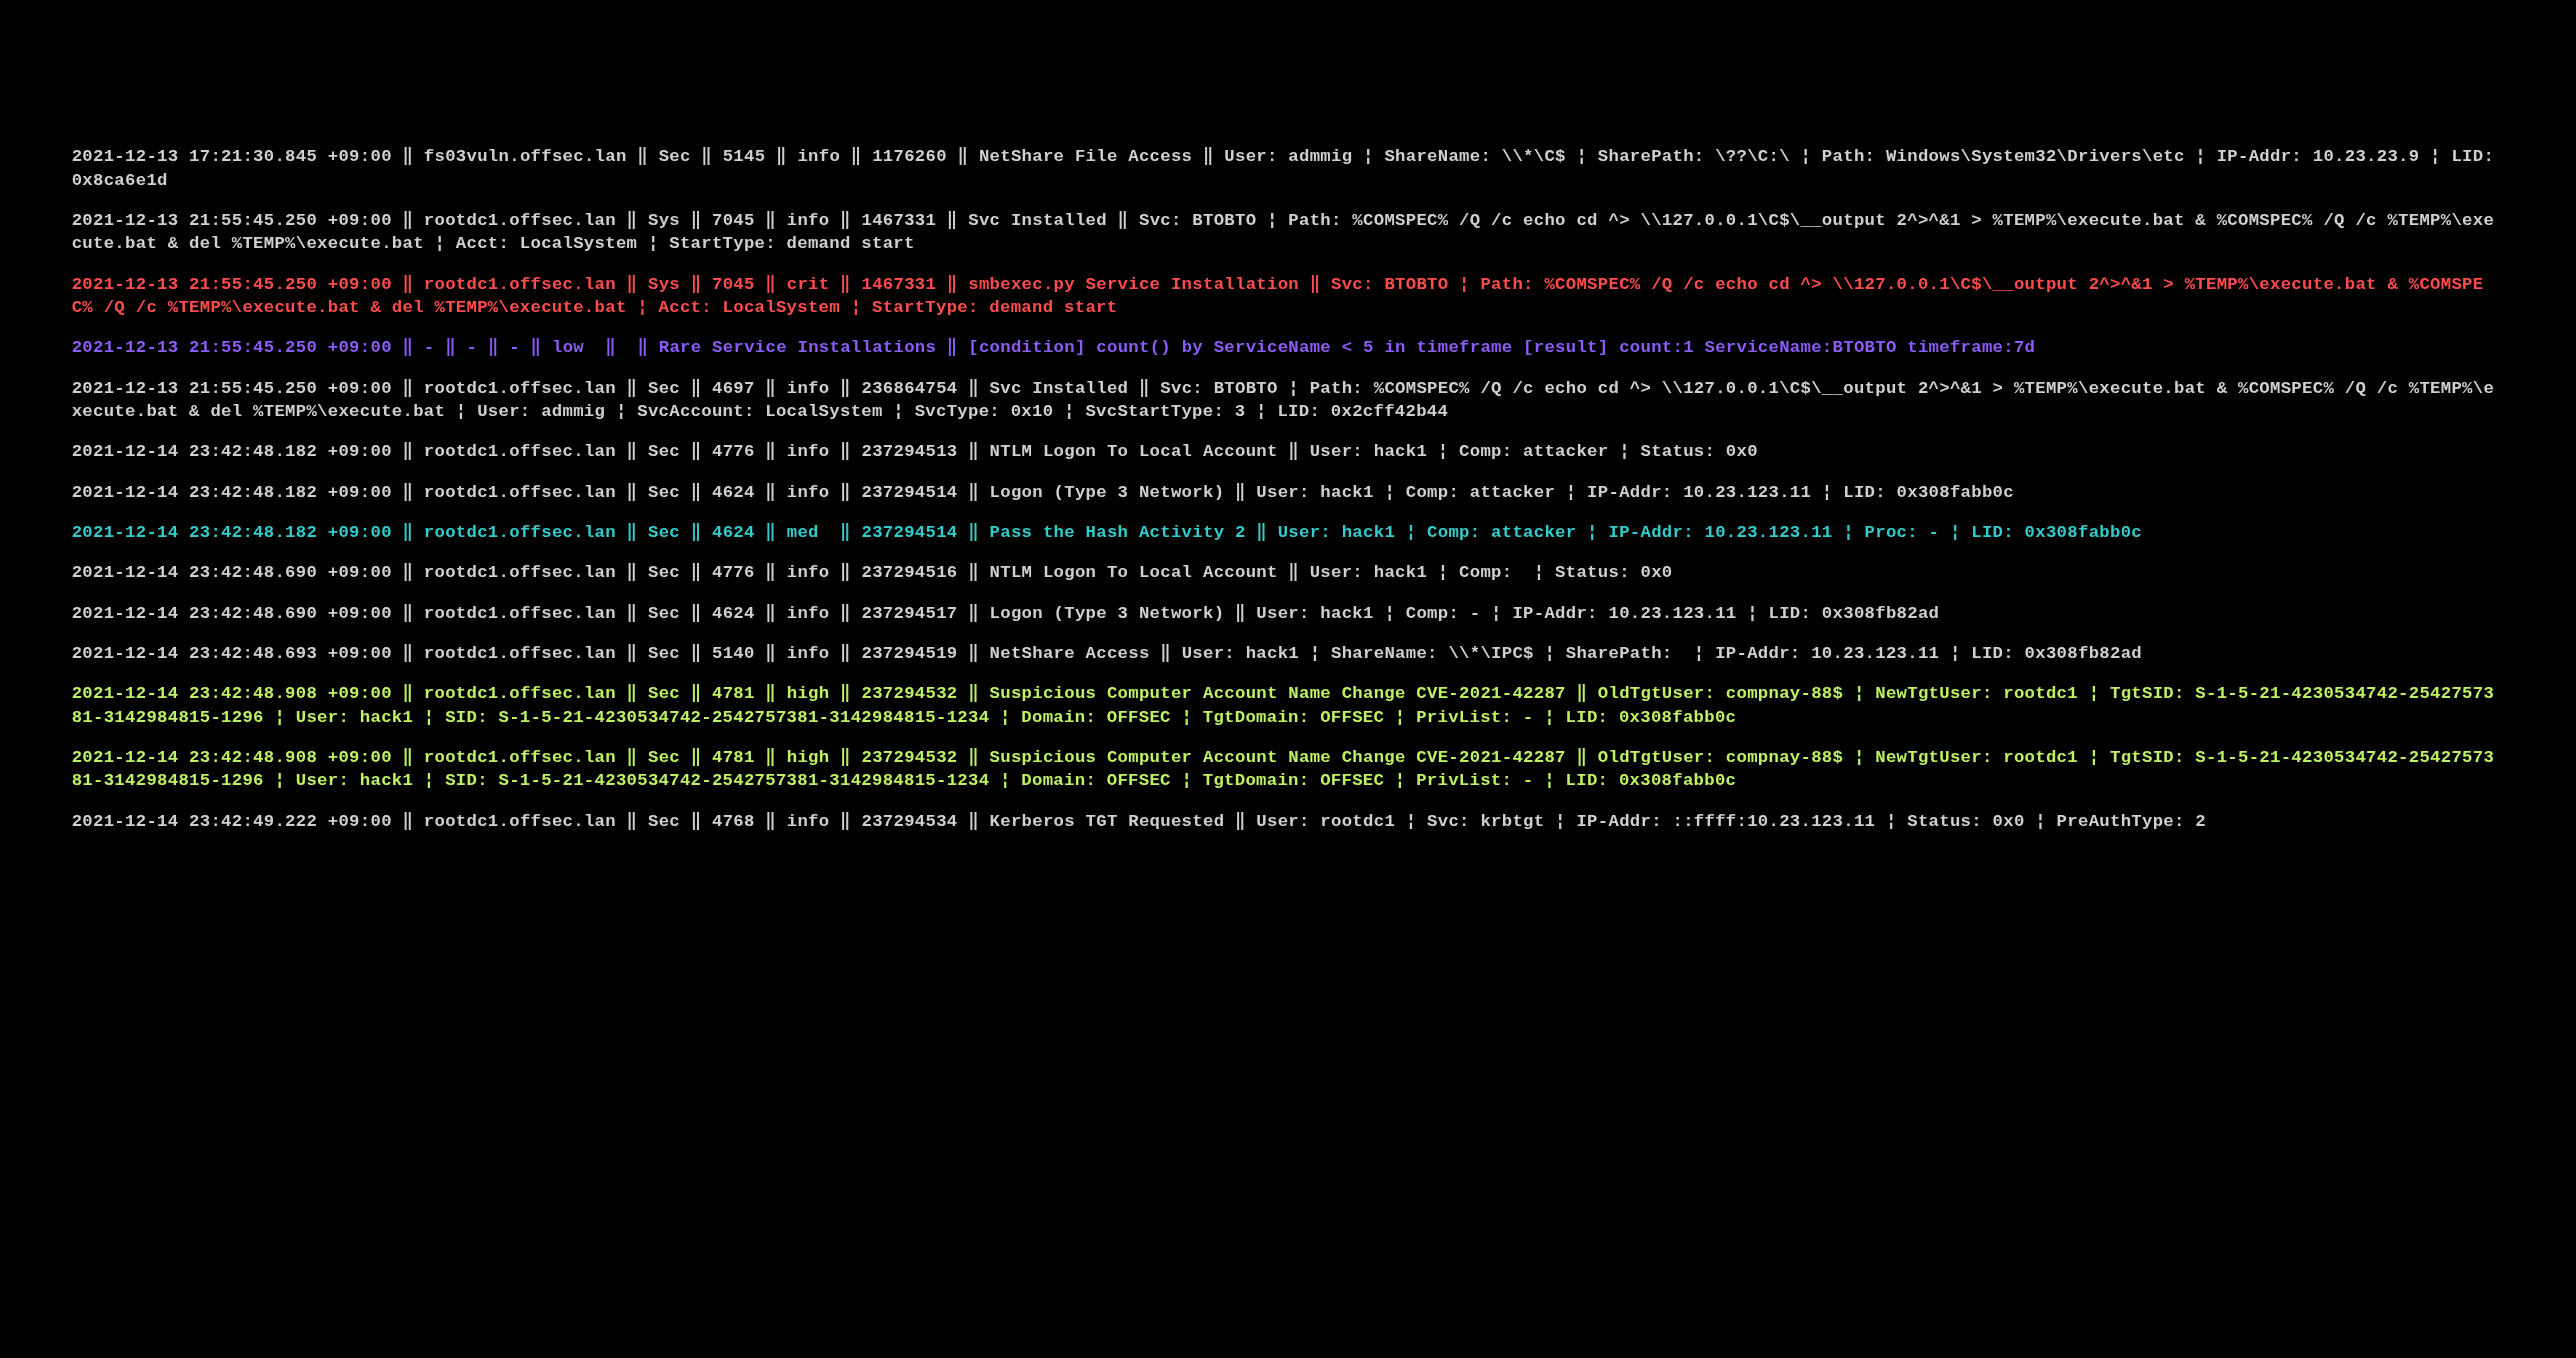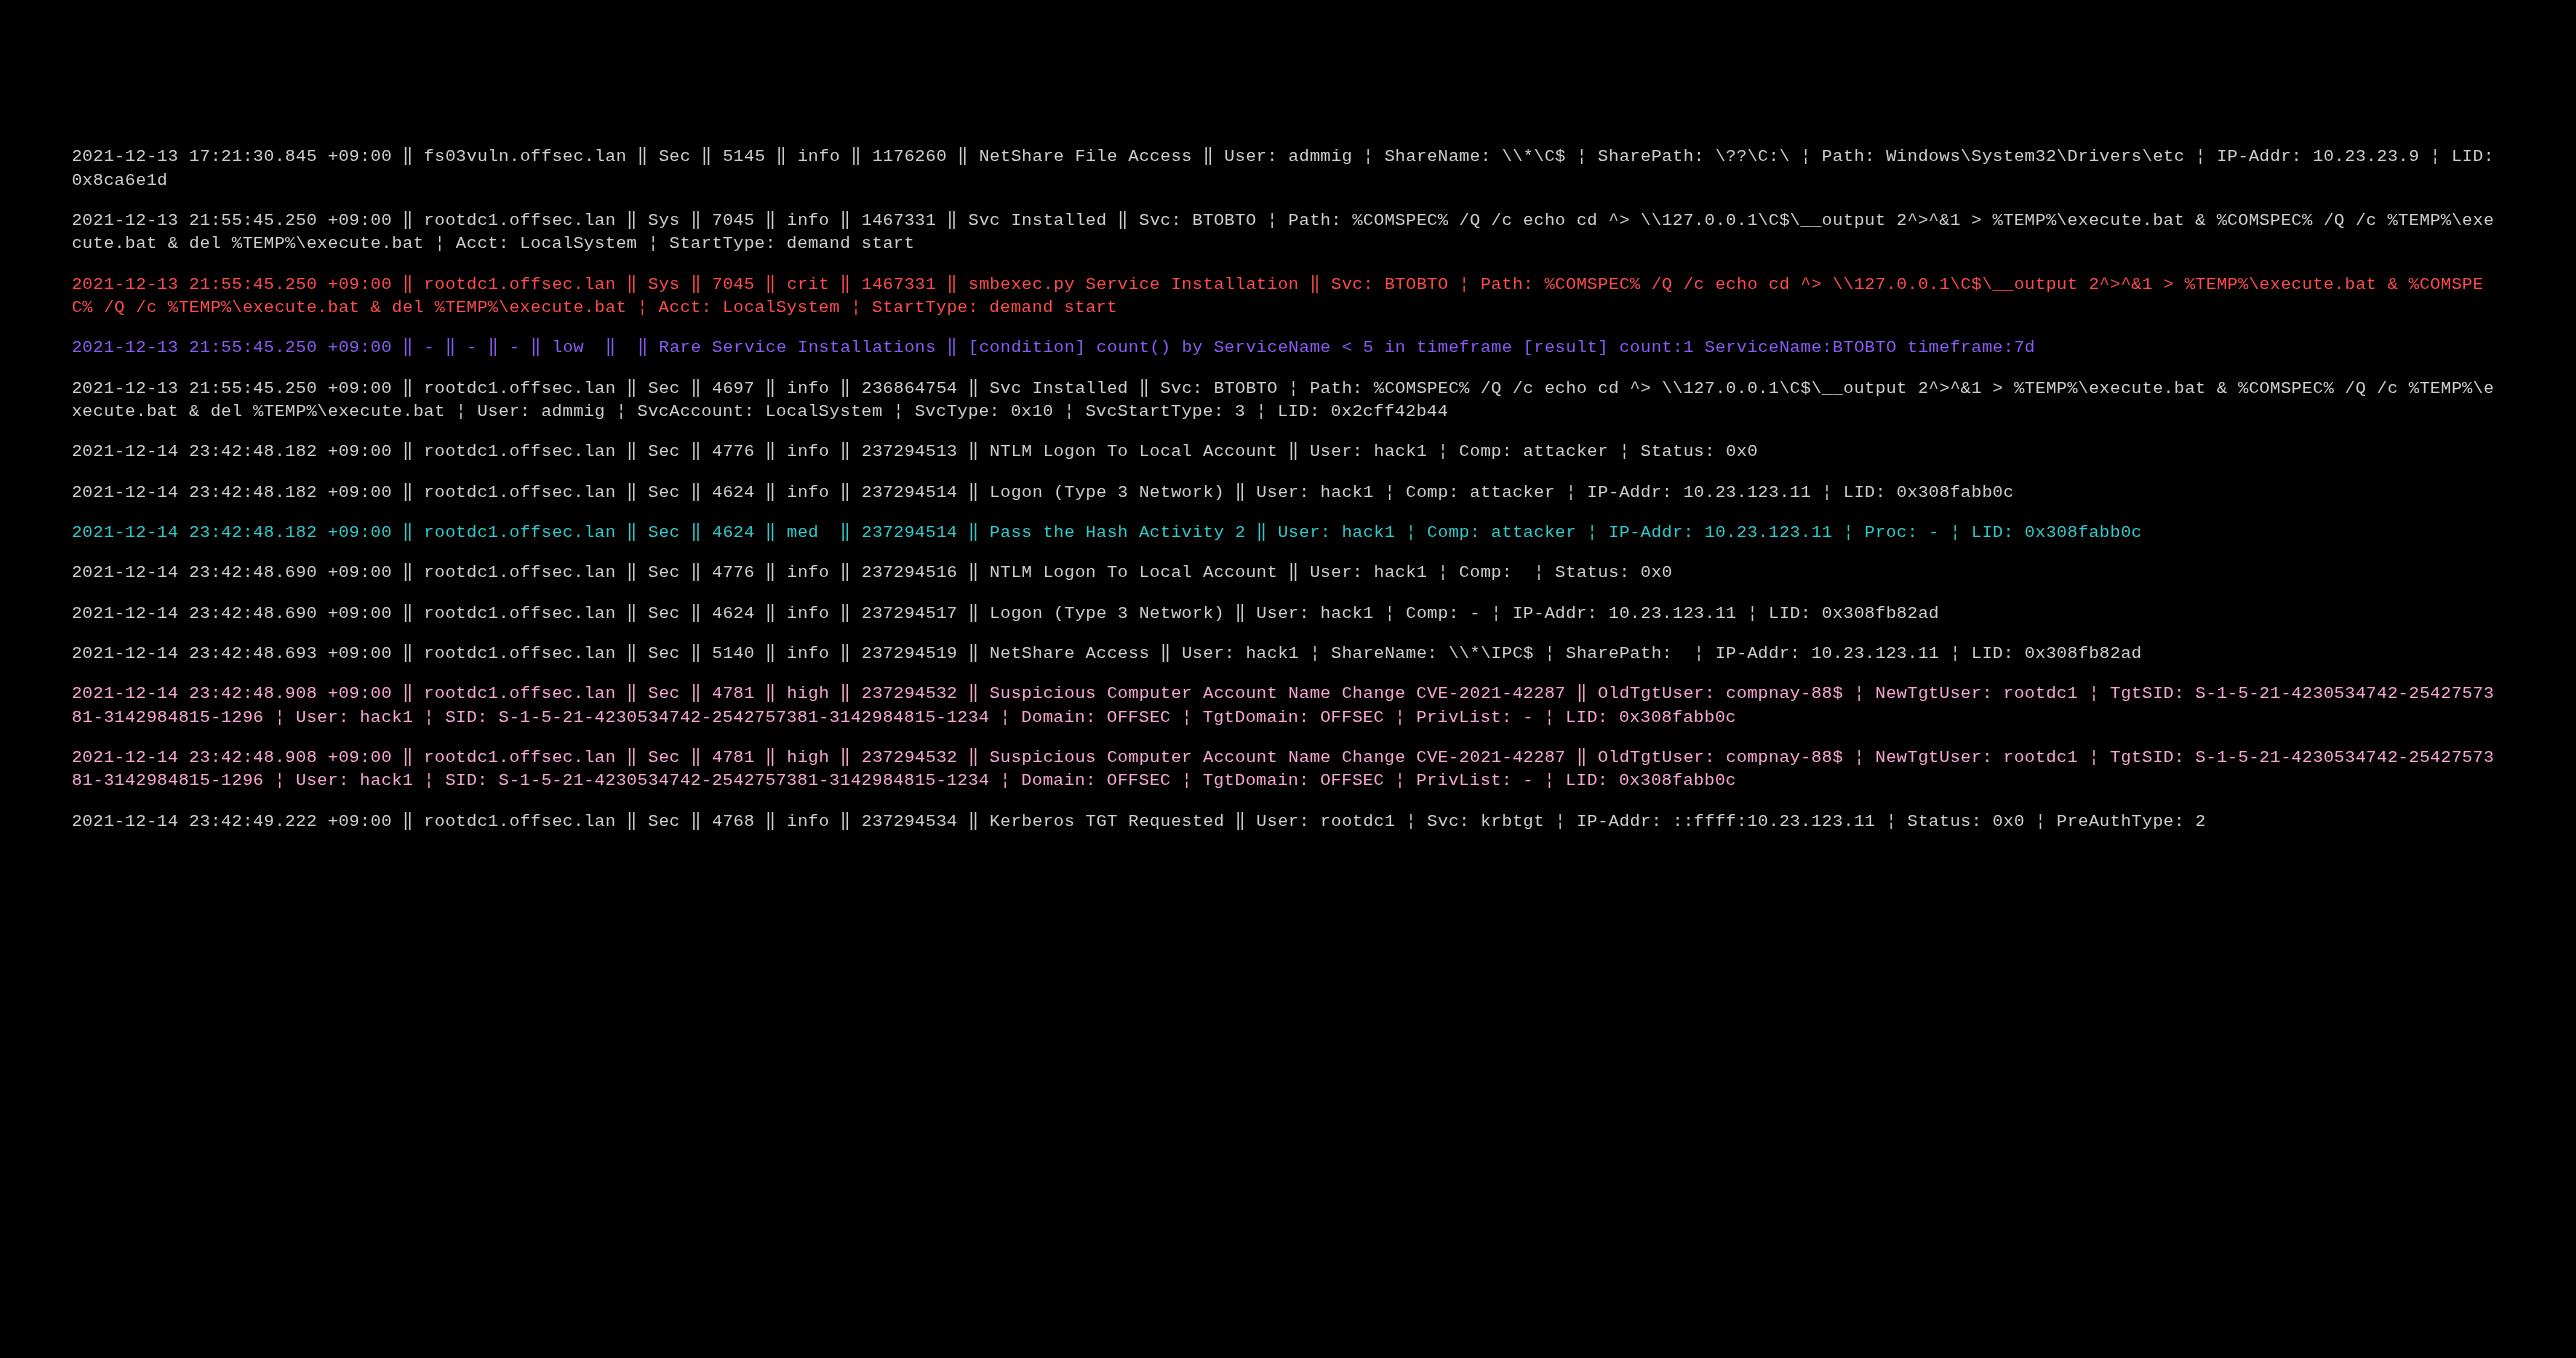--- a/index.html
+++ b/index.html
@@ -1,32 +1,32 @@
 <!DOCTYPE html>
 <html style="font-size:15px"><head>
 <meta charset="utf-8">
 <style>
-  * { margin: 17px; padding: 0; box-sizing: border-box; }
+  * { margin: 17px; padding: 0; box-sizing: border-box; font-weight: bold; }
   body {
     background: #000000;
     font-family: "Consolas", "Menlo", "Courier New", monospace;
     font-size: 17.3px;
     line-height: 1.35;
     color: #d0d0d0;
     padding: 0.9px 3.7px;
     white-space: pre-wrap;
     word-break: break-all;
     letter-spacing: 0.3px;
   }
   .line { display: block; }
   .c-white  { color: #d0d0d0; }
   .c-red    { color: #ff4d4d; }
   .c-green  { color: #8b5cf6; }
   .c-cyan   { color: #33cccc; }
-  .c-yellow { color: #f9a8d4; }
+  .c-yellow { color: #bef264; }
 </style>
 </head>
 <body>
 
 
 
 <div id="log-output"><span class="line c-white">2021-12-13 17:21:30.845 +09:00 ‖ fs03vuln.offsec.lan ‖ Sec ‖ 5145 ‖ info ‖ 1176260 ‖ NetShare File Access ‖ User: admmig ¦ ShareName: \\*\C$ ¦ SharePath: \??\C:\ ¦ Path: Windows\System32\Drivers\etc ¦ IP-Addr: 10.23.23.9 ¦ LID: 0x8ca6e1d</span><span class="line c-white">2021-12-13 21:55:45.250 +09:00 ‖ rootdc1.offsec.lan ‖ Sys ‖ 7045 ‖ info ‖ 1467331 ‖ Svc Installed ‖ Svc: BTOBTO ¦ Path: %COMSPEC% /Q /c echo cd ^&gt; \\127.0.0.1\C$\__output 2^&gt;^&amp;1 &gt; %TEMP%\execute.bat &amp; %COMSPEC% /Q /c %TEMP%\execute.bat &amp; del %TEMP%\execute.bat ¦ Acct: LocalSystem ¦ StartType: demand start</span><span class="line c-red">2021-12-13 21:55:45.250 +09:00 ‖ rootdc1.offsec.lan ‖ Sys ‖ 7045 ‖ crit ‖ 1467331 ‖ smbexec.py Service Installation ‖ Svc: BTOBTO ¦ Path: %COMSPEC% /Q /c echo cd ^&gt; \\127.0.0.1\C$\__output 2^&gt;^&amp;1 &gt; %TEMP%\execute.bat &amp; %COMSPEC% /Q /c %TEMP%\execute.bat &amp; del %TEMP%\execute.bat ¦ Acct: LocalSystem ¦ StartType: demand start</span><span class="line c-green">2021-12-13 21:55:45.250 +09:00 ‖ - ‖ - ‖ - ‖ low  ‖  ‖ Rare Service Installations ‖ [condition] count() by ServiceName &lt; 5 in timeframe [result] count:1 ServiceName:BTOBTO timeframe:7d</span><span class="line c-white">2021-12-13 21:55:45.250 +09:00 ‖ rootdc1.offsec.lan ‖ Sec ‖ 4697 ‖ info ‖ 236864754 ‖ Svc Installed ‖ Svc: BTOBTO ¦ Path: %COMSPEC% /Q /c echo cd ^&gt; \\127.0.0.1\C$\__output 2^&gt;^&amp;1 &gt; %TEMP%\execute.bat &amp; %COMSPEC% /Q /c %TEMP%\execute.bat &amp; del %TEMP%\execute.bat ¦ User: admmig ¦ SvcAccount: LocalSystem ¦ SvcType: 0x10 ¦ SvcStartType: 3 ¦ LID: 0x2cff42b44</span><span class="line c-white">2021-12-14 23:42:48.182 +09:00 ‖ rootdc1.offsec.lan ‖ Sec ‖ 4776 ‖ info ‖ 237294513 ‖ NTLM Logon To Local Account ‖ User: hack1 ¦ Comp: attacker ¦ Status: 0x0</span><span class="line c-white">2021-12-14 23:42:48.182 +09:00 ‖ rootdc1.offsec.lan ‖ Sec ‖ 4624 ‖ info ‖ 237294514 ‖ Logon (Type 3 Network) ‖ User: hack1 ¦ Comp: attacker ¦ IP-Addr: 10.23.123.11 ¦ LID: 0x308fabb0c</span><span class="line c-cyan">2021-12-14 23:42:48.182 +09:00 ‖ rootdc1.offsec.lan ‖ Sec ‖ 4624 ‖ med  ‖ 237294514 ‖ Pass the Hash Activity 2 ‖ User: hack1 ¦ Comp: attacker ¦ IP-Addr: 10.23.123.11 ¦ Proc: - ¦ LID: 0x308fabb0c</span><span class="line c-white">2021-12-14 23:42:48.690 +09:00 ‖ rootdc1.offsec.lan ‖ Sec ‖ 4776 ‖ info ‖ 237294516 ‖ NTLM Logon To Local Account ‖ User: hack1 ¦ Comp:  ¦ Status: 0x0</span><span class="line c-white">2021-12-14 23:42:48.690 +09:00 ‖ rootdc1.offsec.lan ‖ Sec ‖ 4624 ‖ info ‖ 237294517 ‖ Logon (Type 3 Network) ‖ User: hack1 ¦ Comp: - ¦ IP-Addr: 10.23.123.11 ¦ LID: 0x308fb82ad</span><span class="line c-white">2021-12-14 23:42:48.693 +09:00 ‖ rootdc1.offsec.lan ‖ Sec ‖ 5140 ‖ info ‖ 237294519 ‖ NetShare Access ‖ User: hack1 ¦ ShareName: \\*\IPC$ ¦ SharePath:  ¦ IP-Addr: 10.23.123.11 ¦ LID: 0x308fb82ad</span><span class="line c-yellow">2021-12-14 23:42:48.908 +09:00 ‖ rootdc1.offsec.lan ‖ Sec ‖ 4781 ‖ high ‖ 237294532 ‖ Suspicious Computer Account Name Change CVE-2021-42287 ‖ OldTgtUser: compnay-88$ ¦ NewTgtUser: rootdc1 ¦ TgtSID: S-1-5-21-4230534742-2542757381-3142984815-1296 ¦ User: hack1 ¦ SID: S-1-5-21-4230534742-2542757381-3142984815-1234 ¦ Domain: OFFSEC ¦ TgtDomain: OFFSEC ¦ PrivList: - ¦ LID: 0x308fabb0c</span><span class="line c-yellow">2021-12-14 23:42:48.908 +09:00 ‖ rootdc1.offsec.lan ‖ Sec ‖ 4781 ‖ high ‖ 237294532 ‖ Suspicious Computer Account Name Change CVE-2021-42287 ‖ OldTgtUser: compnay-88$ ¦ NewTgtUser: rootdc1 ¦ TgtSID: S-1-5-21-4230534742-2542757381-3142984815-1296 ¦ User: hack1 ¦ SID: S-1-5-21-4230534742-2542757381-3142984815-1234 ¦ Domain: OFFSEC ¦ TgtDomain: OFFSEC ¦ PrivList: - ¦ LID: 0x308fabb0c</span><span class="line c-white">2021-12-14 23:42:49.222 +09:00 ‖ rootdc1.offsec.lan ‖ Sec ‖ 4768 ‖ info ‖ 237294534 ‖ Kerberos TGT Requested ‖ User: rootdc1 ¦ Svc: krbtgt ¦ IP-Addr: ::ffff:10.23.123.11 ¦ Status: 0x0 ¦ PreAuthType: 2</span></div>
 
 
 

